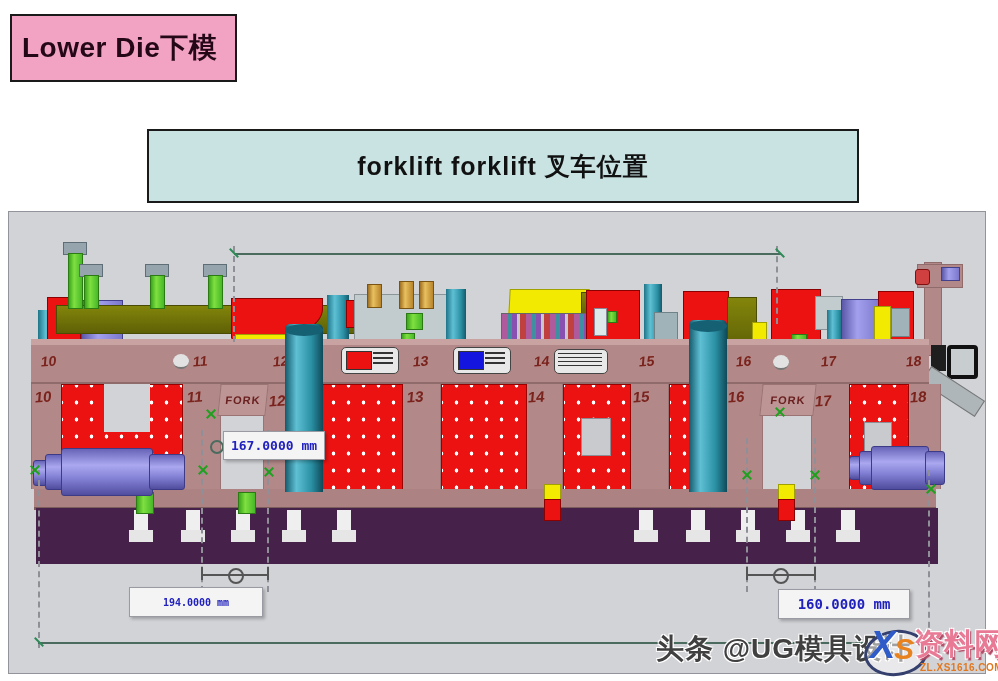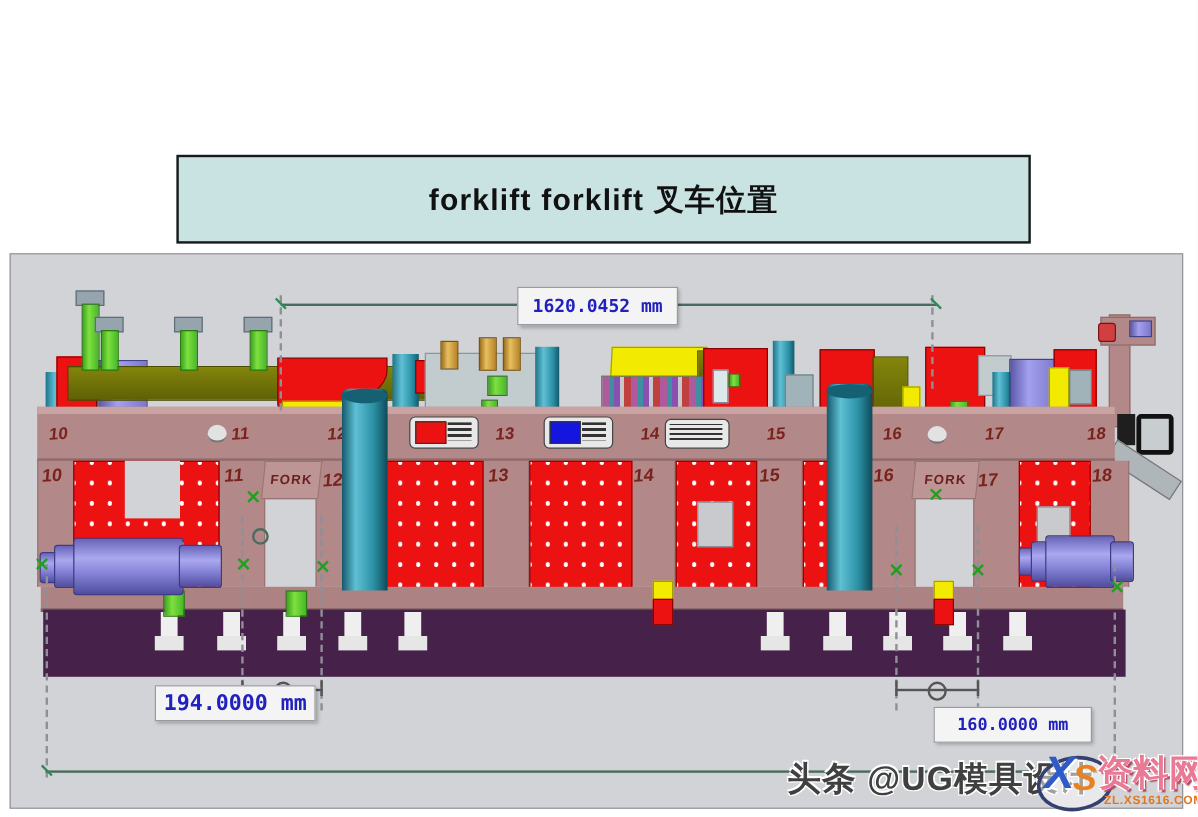--- a/index.html
+++ b/index.html
@@ -89,20 +89,23 @@
   #wm-s{position:absolute;left:36px;top:10px;font-size:30px;font-style:italic;font-weight:bold;color:#e8821e;}
   #wm-name{position:absolute;left:56px;top:2px;font-size:30px;font-weight:bold;color:#e87a95;white-space:nowrap;
     text-shadow:-1px -1px 0 #fff,1px -1px 0 #fff,-1px 1px 0 #fff,2px 2px 1px #b04a64;}
   #wm-domain{position:absolute;left:62px;top:40px;font-size:10px;font-weight:bold;color:#e07820;letter-spacing:.5px;white-space:nowrap;}
 </style>
 </head>
 <body>
 
 <div id="page">
 
+  <div id="title-banner" class="banner">
+    <span>Lower Die下模</span>
+  </div>
 
   <div id="subtitle-banner" class="banner">
     <span>forklift  forklift  叉车位置</span>
   </div>
 
   <div id="canvas">
 
     <div class="c-teal" style="left:29px;top:98px;width:22px;height:42px"></div>
     <div class="c-red" style="left:38px;top:85px;width:32px;height:52px"></div>
     <div class="c-lav" style="left:72px;top:88px;width:40px;height:46px"></div>
@@ -252,33 +255,33 @@
       <div class="motorseg" style="left:10px;top:5px;width:14px;height:32px"></div>
       <div class="motorseg" style="left:22px;top:0;width:56px;height:42px"></div>
       <div class="motorseg" style="left:76px;top:5px;width:18px;height:32px"></div>
     </div>
 
     <div class="dash" style="left:224px;top:34px;height:96px"></div>
     <div class="dash" style="left:767px;top:34px;height:78px"></div>
     <div class="dimline" style="left:225px;top:41px;width:547px;height:2px"></div>
     <div class="tick" style="left:219px;top:40px"></div>
     <div class="tick" style="left:765px;top:40px"></div>
-    <div class="dimbox" style="left:422px;top:27px;width:132px;height:30px;font-size:15px">
-      <span>1620.0452 mm</span>
-    </div>
 
     <div class="dimcircle" style="left:201px;top:228px;width:10px;height:10px"></div>
+    <div class="dimbox" style="left:214px;top:219px;width:100px;height:27px;font-size:13px">
+      <span>167.0000 mm</span>
+    </div>
 
     <div class="dash" style="left:192px;top:218px;height:162px"></div>
     <div class="dash" style="left:258px;top:218px;height:162px"></div>
     <div class="dimline2" style="left:192px;top:362px;width:68px;height:2px"></div>
     <div class="dimline2" style="left:192px;top:355px;width:2px;height:13px"></div>
     <div class="dimline2" style="left:258px;top:355px;width:2px;height:13px"></div>
     <div class="dimcircle" style="left:219px;top:356px;width:12px;height:12px;border-color:#555"></div>
-    <div class="dimbox" style="left:120px;top:359px;width:132px;height:28px;font-size:18px">
+    <div class="dimbox" style="left:120px;top:375px;width:132px;height:28px;font-size:10px">
       <span>194.0000 mm</span>
     </div>
 
     <div class="dash" style="left:737px;top:226px;height:154px"></div>
     <div class="dash" style="left:805px;top:226px;height:154px"></div>
     <div class="dimline2" style="left:737px;top:362px;width:70px;height:2px"></div>
     <div class="dimline2" style="left:737px;top:355px;width:2px;height:13px"></div>
     <div class="dimline2" style="left:805px;top:355px;width:2px;height:13px"></div>
     <div class="dimcircle" style="left:764px;top:356px;width:12px;height:12px;border-color:#555"></div>
     <div class="dimbox" style="left:769px;top:377px;width:130px;height:28px;font-size:14px">

